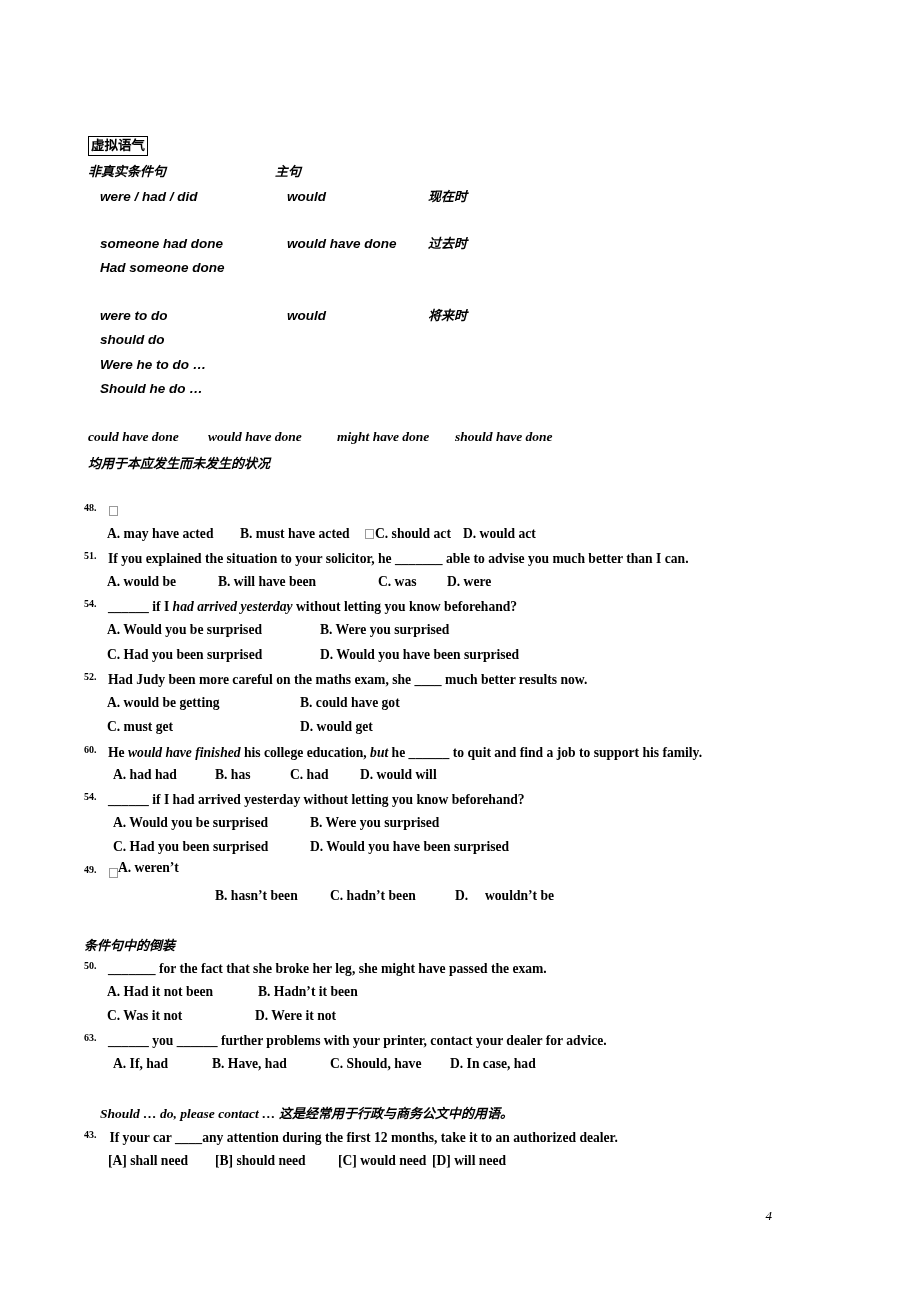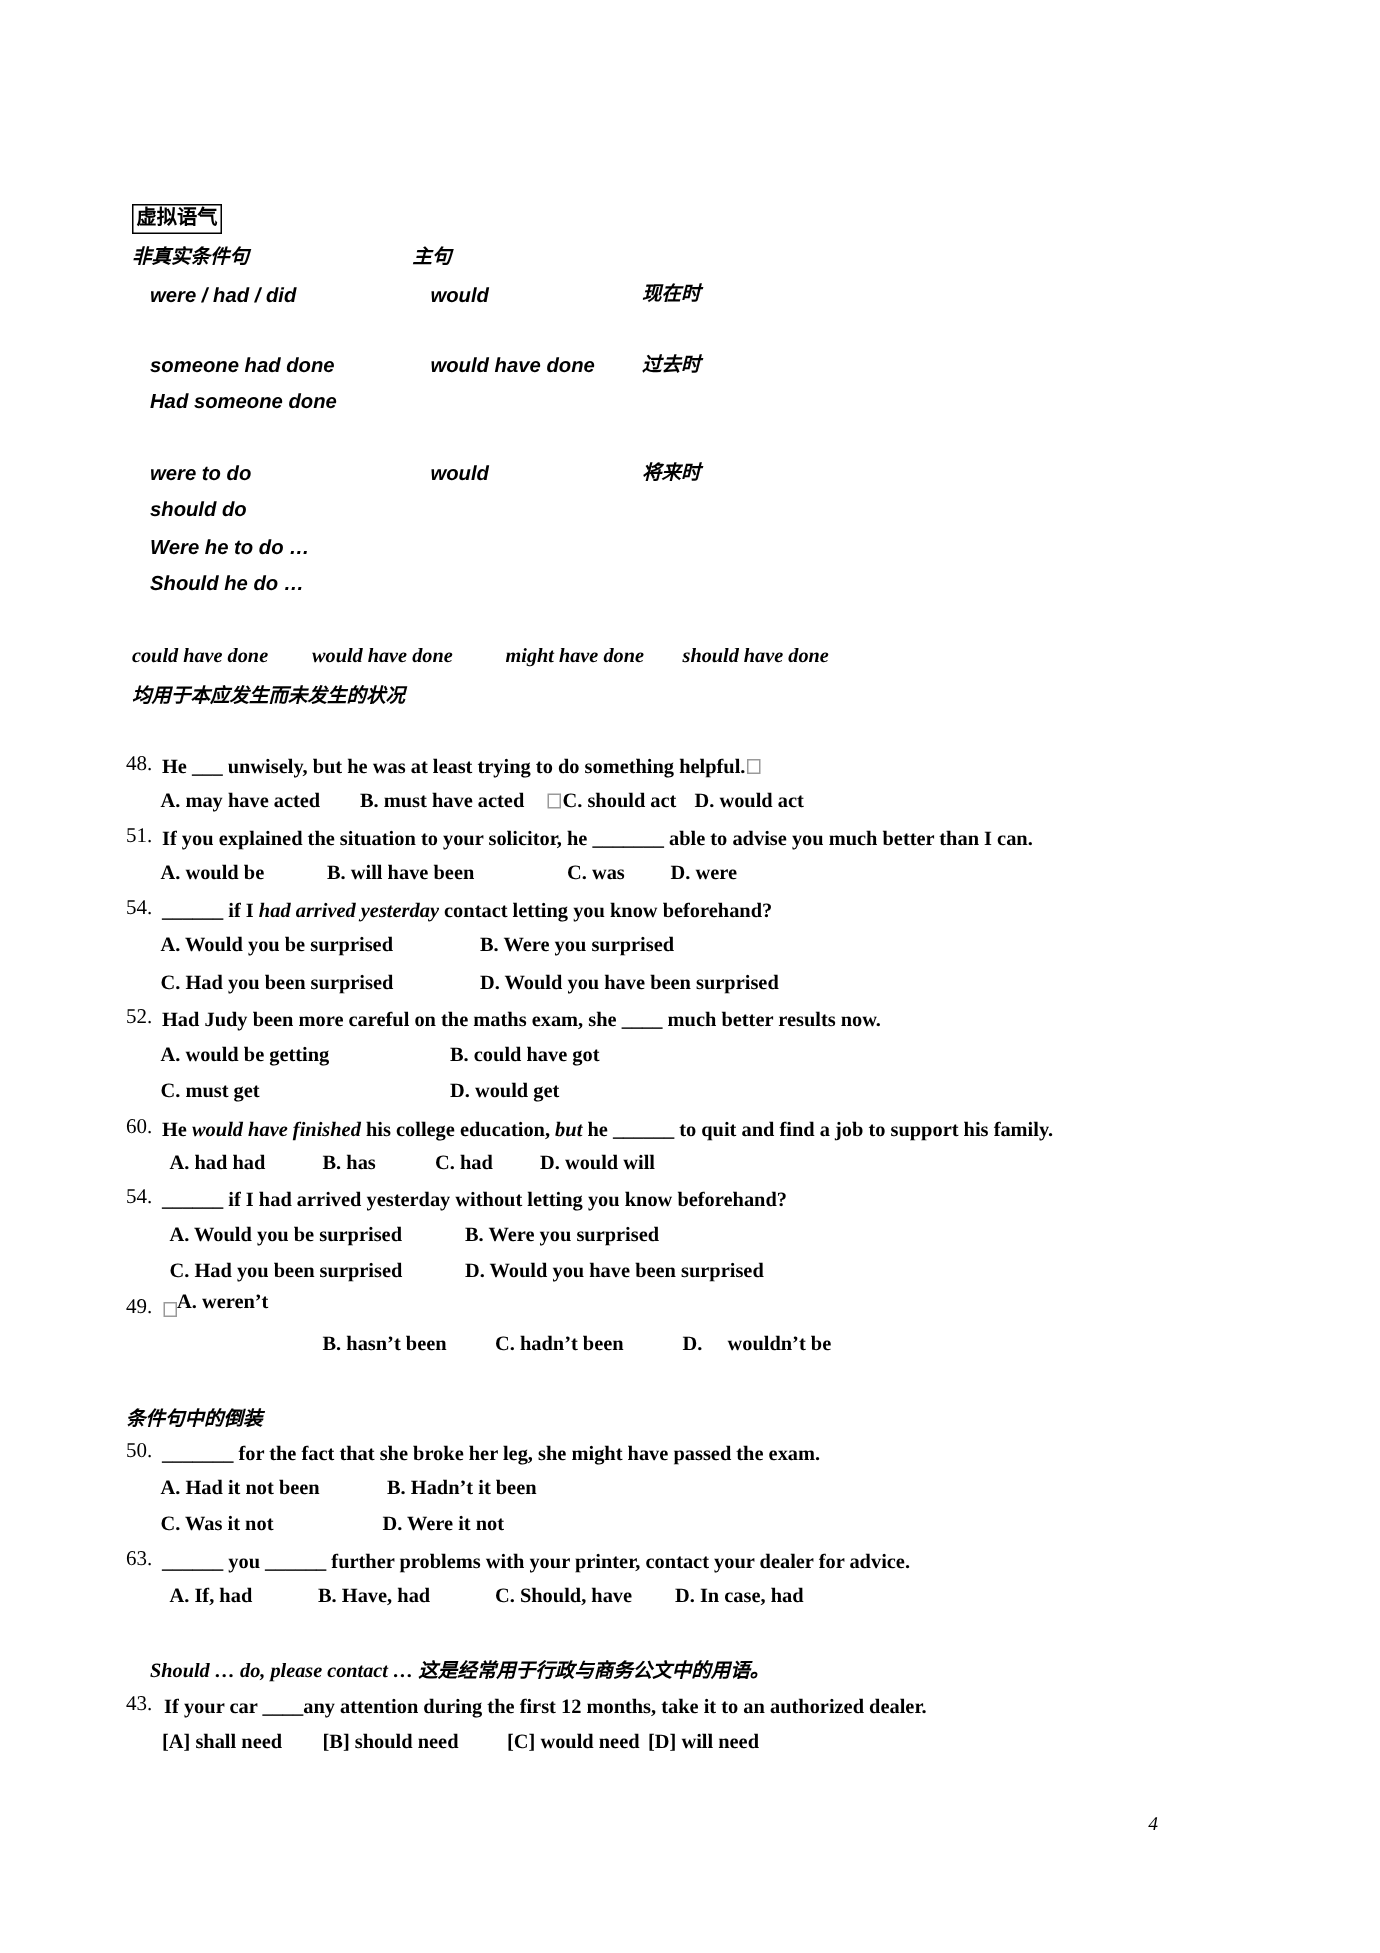--- a/index.html
+++ b/index.html
@@ -75,22 +75,22 @@
     position: absolute;
     font-family: "Liberation Serif", serif;
     font-weight: bold;
     font-size: 13.6px;
     line-height: 17px;
     white-space: pre;
   }
   .q-num {
     position: absolute;
     font-family: "Liberation Serif", serif;
-    font-weight: normal;
-    font-size: 14px;
+    font-weight: bold;
+    font-size: 10px;
     white-space: pre;
   }
   .opt {
     position: absolute;
     font-family: "Liberation Serif", serif;
     font-weight: bold;
     font-size: 13.6px;
     white-space: pre;
   }
 
@@ -164,34 +164,34 @@
   <div id="modal-section">
       <div class="modal-row" style="left: 88px; top: 429px;">could have done</div>
       <div class="modal-row" style="left: 208px; top: 429px;">would have done</div>
       <div class="modal-row" style="left: 337px; top: 429px;">might have done</div>
       <div class="modal-row" style="left: 455px; top: 429px;">should have done</div>
       <div class="subhead" style="left: 88px; top: 453px;">均用于本应发生而未发生的状况</div>
     </div>
 
   <div id="questions">
       <div class="q-num" style="left: 84px; top: 502px;">48.</div>
-      <div class="q" style="left: 108px; top: 502px;"><span class="bold">He ___ unwisely, but he was at least trying to do something helpful.</span><span class="boxglyph"></span></div>
+      <div class="q" style="left: 108px; top: 502px;"><span class="boxglyph"></span></div>
       <div class="opt" style="left: 107px; top: 526px;">A. may have acted</div>
       <div class="opt" style="left: 240px; top: 526px;">B. must have acted</div>
       <div class="opt" style="left: 364px; top: 526px;"><span class="boxglyph"></span></div>
       <div class="opt" style="left: 375px; top: 526px;">C. should act</div>
       <div class="opt" style="left: 463px; top: 526px;">D. would act</div>
       <div class="q-num" style="left: 84px; top: 550px;">51.</div>
       <div class="q" style="left: 108px; top: 550px;"><span class="bold">If you explained the situation to your solicitor, he _______ able to advise you much better than I can.</span></div>
       <div class="opt" style="left: 107px; top: 574px;">A. would be</div>
       <div class="opt" style="left: 218px; top: 574px;">B. will have been</div>
       <div class="opt" style="left: 378px; top: 574px;">C. was</div>
       <div class="opt" style="left: 447px; top: 574px;">D. were</div>
       <div class="q-num" style="left: 84px; top: 598px;">54.</div>
-      <div class="q" style="left: 108px; top: 598px;"><span class="bold">______ if I </span><span class="bi">had arrived yesterday</span><span class="bold"> contact letting you know beforehand?</span></div>
+      <div class="q" style="left: 108px; top: 598px;"><span class="bold">______ if I </span><span class="bi">had arrived yesterday</span><span class="bold"> without letting you know beforehand?</span></div>
       <div class="opt" style="left: 107px; top: 622px;">A. Would you be surprised</div>
       <div class="opt" style="left: 320px; top: 622px;">B. Were you surprised</div>
       <div class="opt" style="left: 107px; top: 647px;">C. Had you been surprised</div>
       <div class="opt" style="left: 320px; top: 647px;">D. Would you have been surprised</div>
       <div class="q-num" style="left: 84px; top: 671px;">52.</div>
       <div class="q" style="left: 108px; top: 671px;"><span class="bold">Had Judy been more careful on the maths exam, she ____ much better results now.</span></div>
       <div class="opt" style="left: 107px; top: 695px;">A. would be getting</div>
       <div class="opt" style="left: 300px; top: 695px;">B. could have got</div>
       <div class="opt" style="left: 107px; top: 719px;">C. must get</div>
       <div class="opt" style="left: 300px; top: 719px;">D. would get</div>

